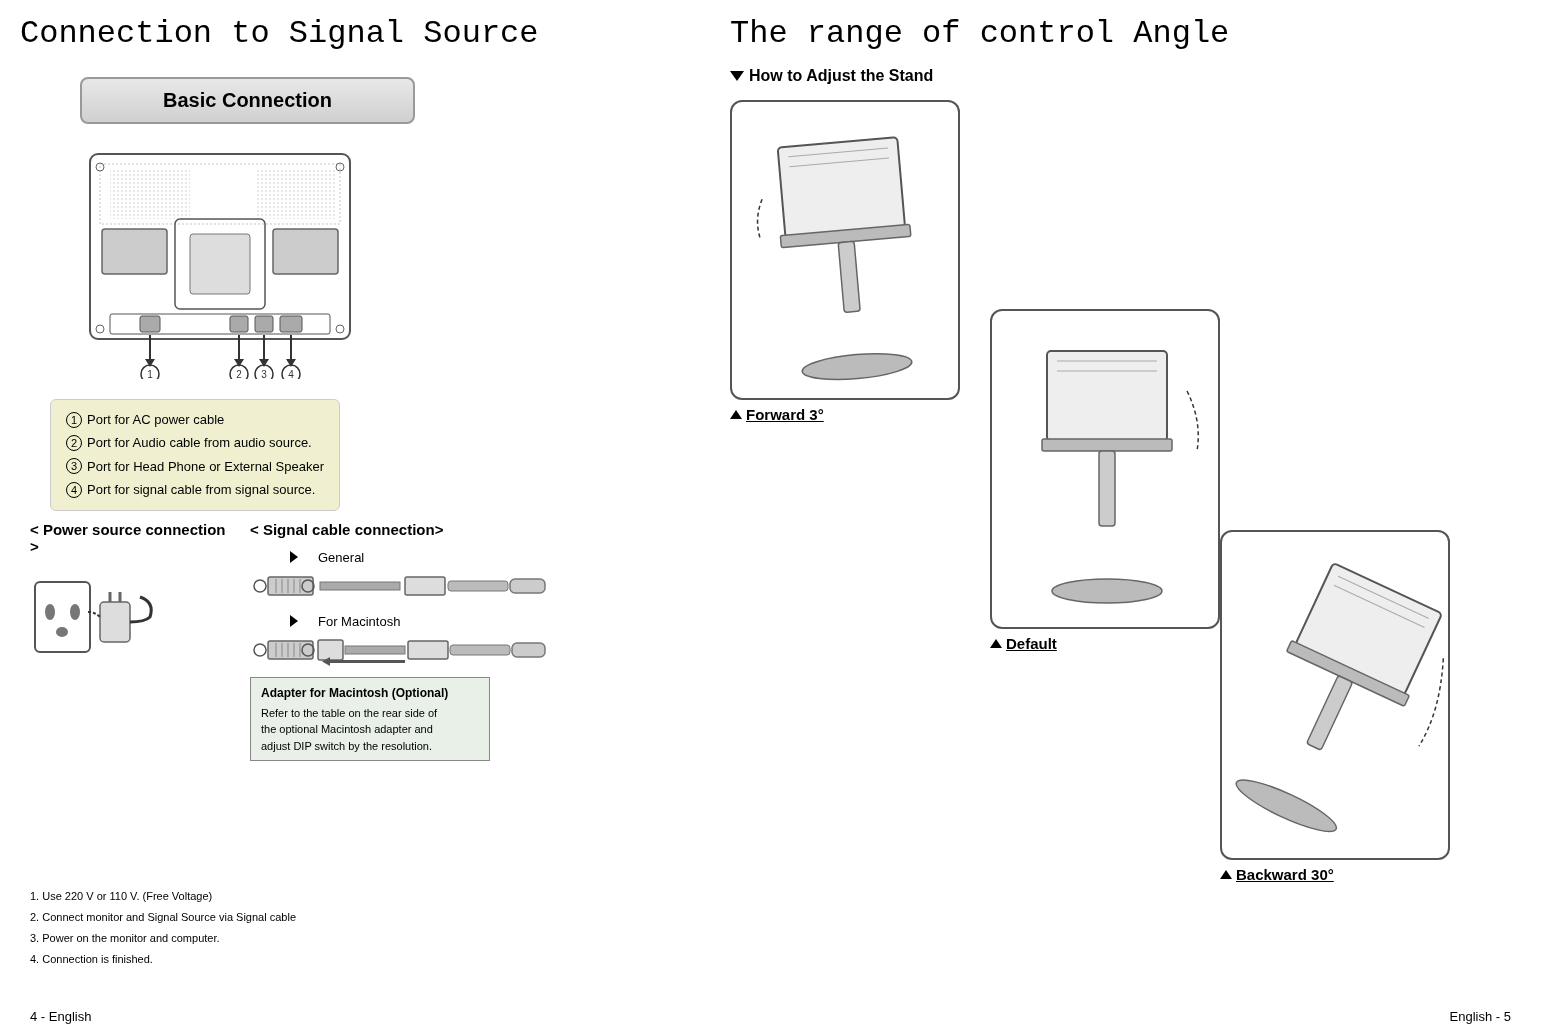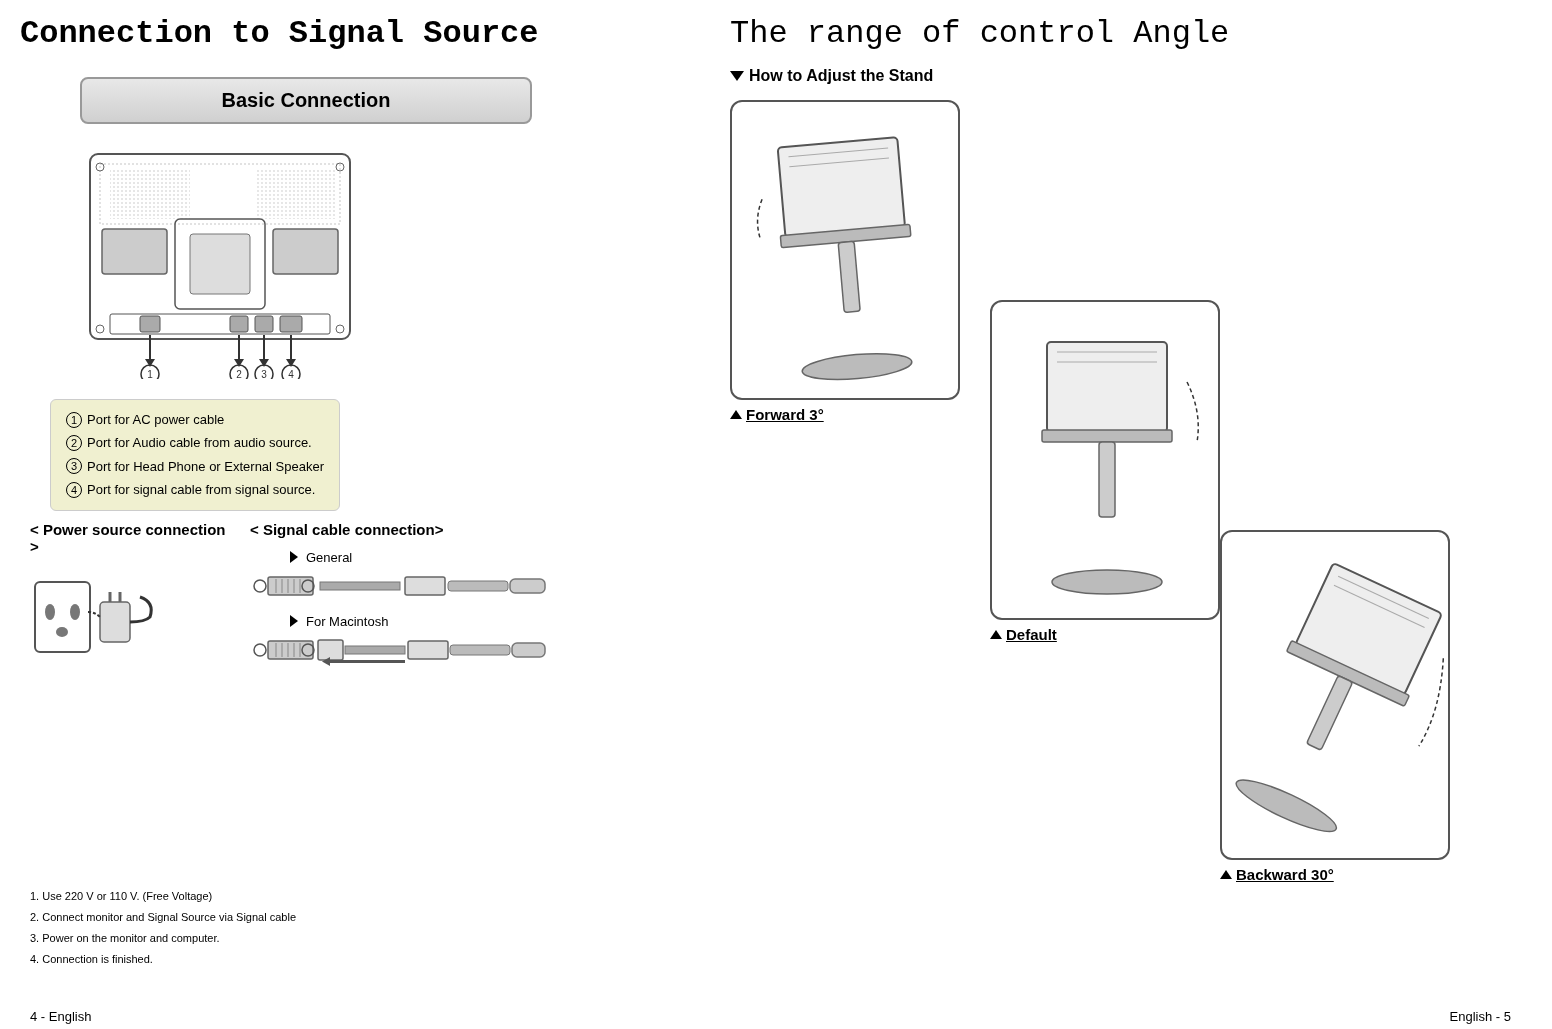--- a/index.html
+++ b/index.html
@@ -34,39 +34,39 @@
       left: 730px;
       top: 0;
       width: 810px;
       height: 1000px;
     }
 
     
     .section-title {
       font-family: 'Courier New', monospace;
       font-size: 32px;
-      font-weight: bold;
+      font-weight: normal;
       color: #000;
       margin-top: 15px;
       margin-bottom: 15px;
     }
 
     
     .basic-connection-box {
       border: 2px solid #999;
       background: linear-gradient(to bottom, #e8e8e8, #d0d0d0);
       border-radius: 8px;
       text-align: center;
       padding: 10px 30px;
       font-size: 20px;
       font-weight: bold;
       color: #000;
       display: inline-block;
       margin: 10px auto;
-      width: 452px;
+      width: 335px;
       margin-left: 60px;
     }
 
     
     .monitor-back-area {
       width: 280px;
       height: 230px;
       margin: 15px auto;
       margin-left: 60px;
       position: relative;
@@ -134,21 +134,21 @@
       width: 130px;
       height: 120px;
       margin-top: 10px;
     }
 
     .signal-sub {
       font-size: 13px;
       margin: 6px 0 4px 0;
       display: flex;
       align-items: center;
-      gap: 8px;
+      gap: 20px;
       padding-left: 40px;
     }
 
     .triangle-right {
       width: 0;
       height: 0;
       border-top: 6px solid transparent;
       border-bottom: 6px solid transparent;
       border-left: 8px solid #000;
       display: inline-block;
@@ -423,20 +423,24 @@
 
           <polygon points="75,27 155,27 155,30 75,30" fill="#555"></polygon>
           <polygon points="72,28.5 80,24 80,33" fill="#555"></polygon>
 
           <rect x="158" y="8" width="40" height="18" rx="2" fill="#ddd" stroke="#666" stroke-width="1.5"></rect>
           <rect x="200" y="12" width="60" height="10" rx="3" fill="#bbb" stroke="#777" stroke-width="1"></rect>
           <rect x="262" y="10" width="33" height="14" rx="5" fill="#ccc" stroke="#777" stroke-width="1.5"></rect>
         </svg>
 
         
+        <div class="adapter-box">
+          <div style="font-weight:bold;font-size:12px;">Adapter for Macintosh (Optional)</div>
+          <div style="font-size:11px;margin-top:3px;">Refer to the table on the rear side of<br>the optional Macintosh adapter and<br>adjust DIP switch by the resolution.</div>
+        </div>
       </div>
     </div>
 
     
     <div class="bottom-notes">
       <div>1. Use 220 V or 110 V. (Free Voltage)</div>
       <div>2. Connect monitor and Signal Source via Signal cable</div>
       <div>3. Power on the monitor and computer.</div>
       <div>4. Connection is finished.</div>
     </div>
@@ -475,21 +479,21 @@
               </g>
             </g>
           </svg>
         </div>
         <div class="angle-label">
           <span class="triangle-up"></span>
           <span>Forward 3°</span>
         </div>
       </div>
 
-      <div class="angle-item" style="left:260px; top:200px;">
+      <div class="angle-item" style="left:260px; top:209px;">
         <div class="monitor-frame" style="width:230px;height:320px;">
           <svg width="230" height="320" viewBox="0 0 230 320">
             <g transform="translate(115,160)">
 
               <g transform="rotate(0)">
                 <rect x="-60" y="-120" width="120" height="90" rx="4" fill="#eee" stroke="#555" stroke-width="2"></rect>
                 <line x1="-50" y1="-110" x2="50" y2="-110" stroke="#aaa" stroke-width="1"></line>
                 <line x1="-50" y1="-100" x2="50" y2="-100" stroke="#aaa" stroke-width="1"></line>
                 <rect x="-65" y="-32" width="130" height="12" rx="2" fill="#bbb" stroke="#666" stroke-width="1.5"></rect>
                 <rect x="-8" y="-20" width="16" height="75" rx="3" fill="#ccc" stroke="#666" stroke-width="1.5"></rect>

